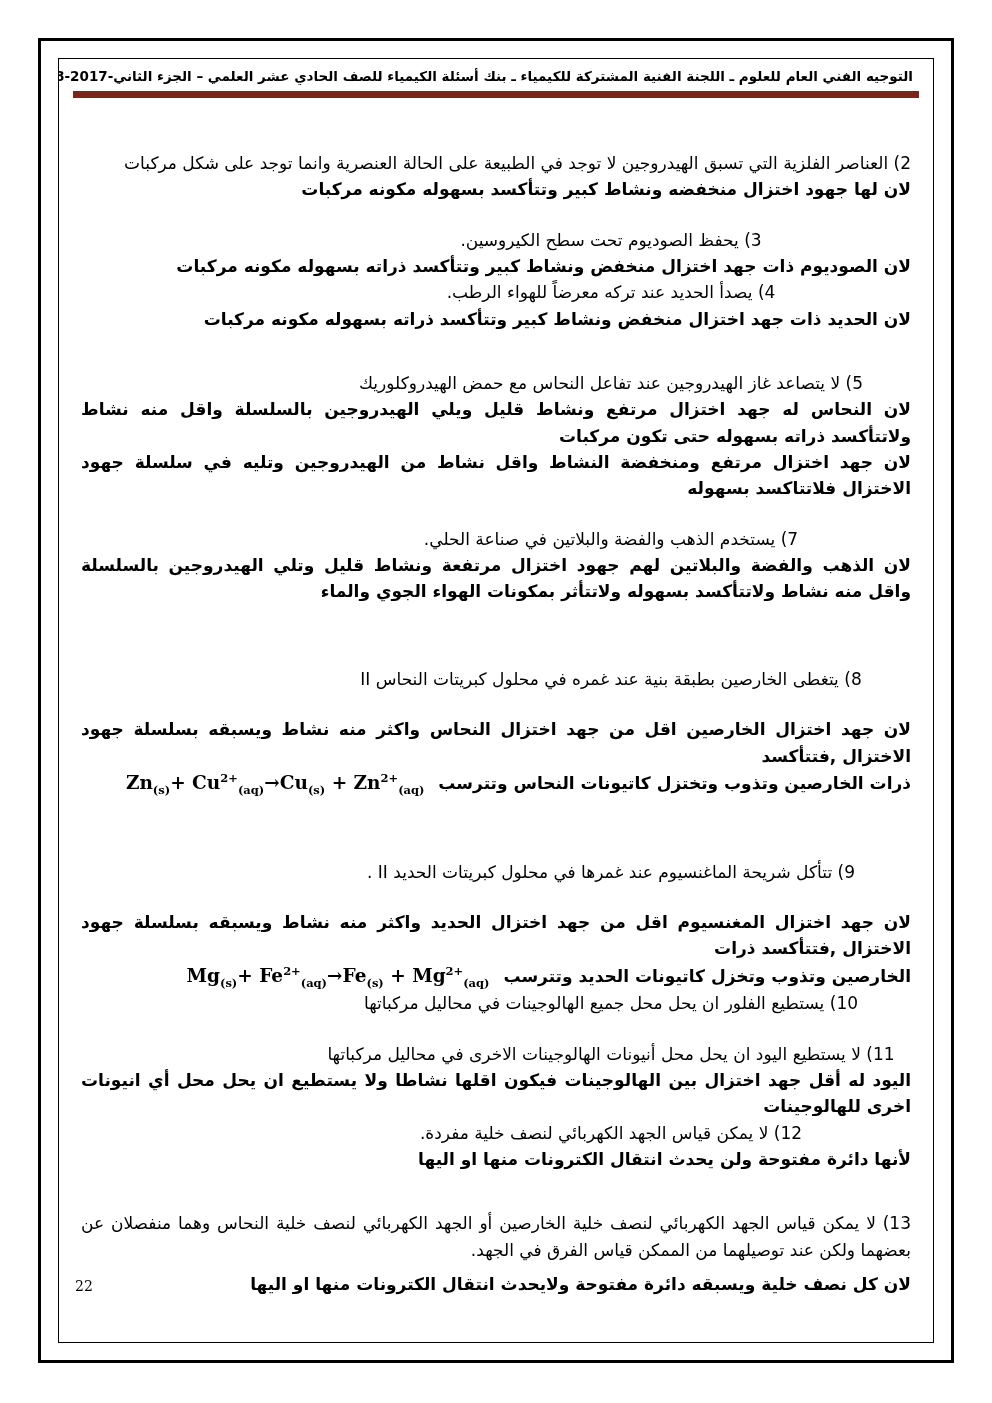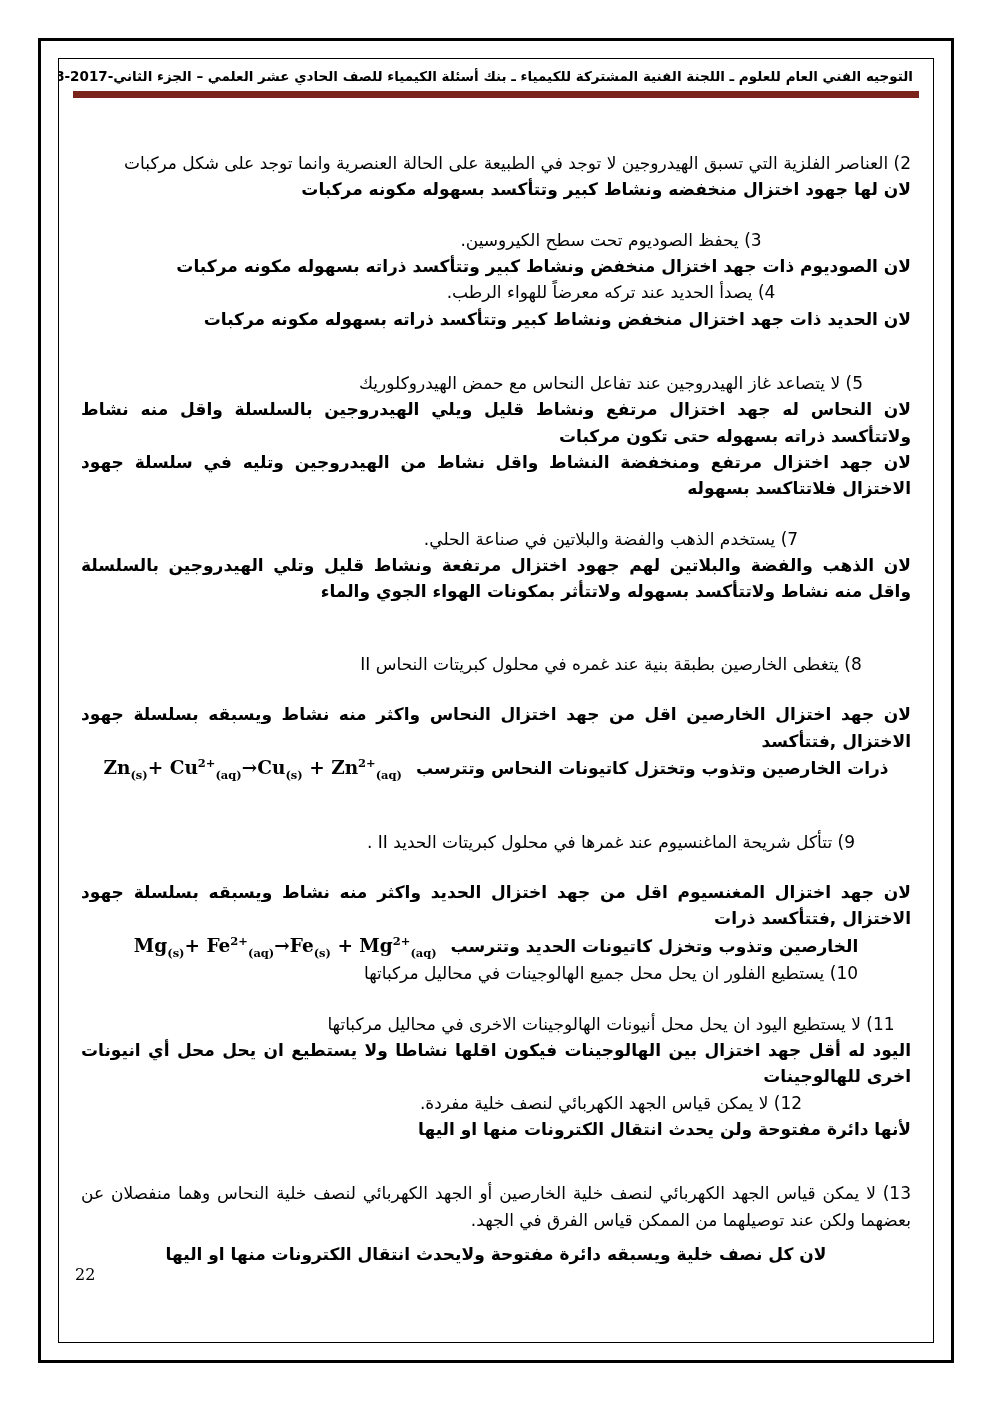--- a/index.html
+++ b/index.html
@@ -40,38 +40,38 @@
   }
   main { margin-top: 52px; padding: 0 4px; }
   .para {
     font-size: 17px;
     line-height: 1.55;
     margin: 0;
   }
   .q { text-align: center; margin-left: 230px; }
   .q-wide { text-align: justify; }
   .ans { font-weight: 700; text-align: justify; }
-  .ans-center { font-weight: 700; text-align: center; }
+  .ans-center { font-weight: 700; text-align: right; }
   .mt-sm { margin-top: 8px; }
   .mt-md { margin-top: 24px; }
   .mt-lg { margin-top: 38px; }
-  .mt-xl { margin-top: 46px; }
+  .mt-xl { margin-top: 61px; }
   .formula {
     font-family: "DejaVu Serif", serif;
     font-weight: bold;
     font-size: 18.5px;
     margin-right: 8px;
     unicode-bidi: isolate;
     white-space: nowrap;
   }
   .formula sub, .formula sup { font-size: 0.62em; line-height: 0; }
   .page-number {
     position: absolute;
-    left: 16px; bottom: 58px;
-    font-size: 16px;
+    left: 16px; bottom: 48px;
+    font-size: 14px;
     font-family: "DejaVu Serif", serif;
   }
 </style>
 </head>
 <body>
 
 <div class="frame-outer">
   <div class="frame-inner">
 
     <div class="doc-header" dir="rtl">التوجيه الفني العام للعلوم ـ اللجنة الفنية المشتركة للكيمياء ـ بنك أسئلة الكيمياء للصف الحادي عشر العلمي – الجزء الثاني-2017-2018</div>

